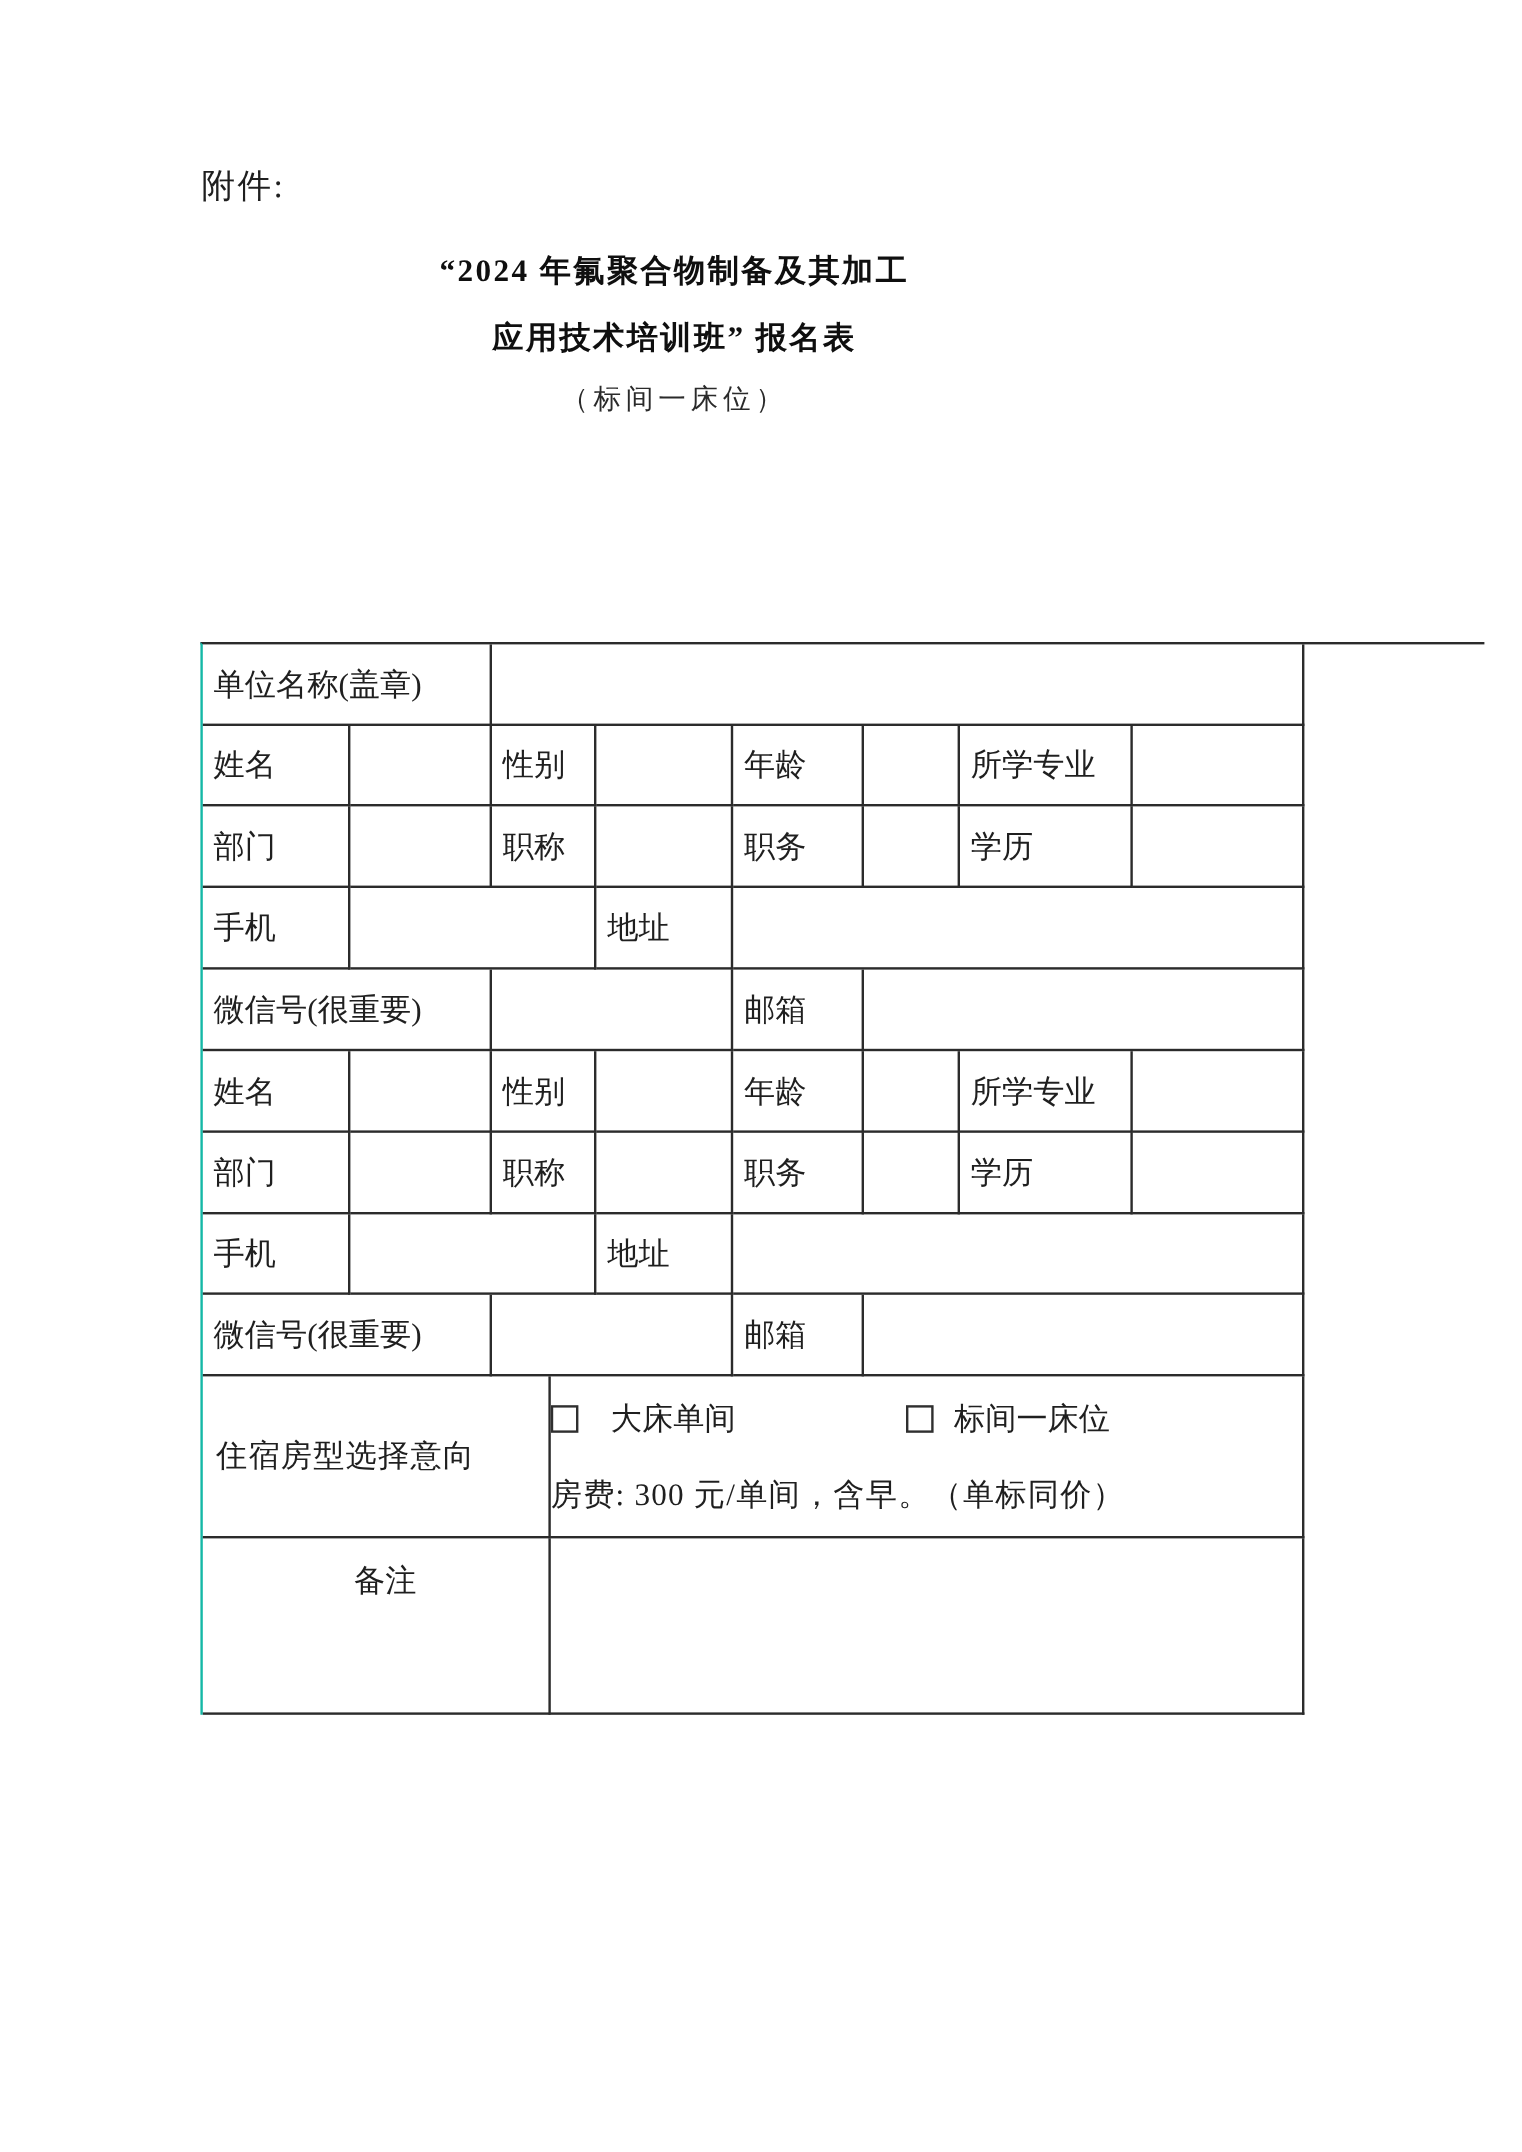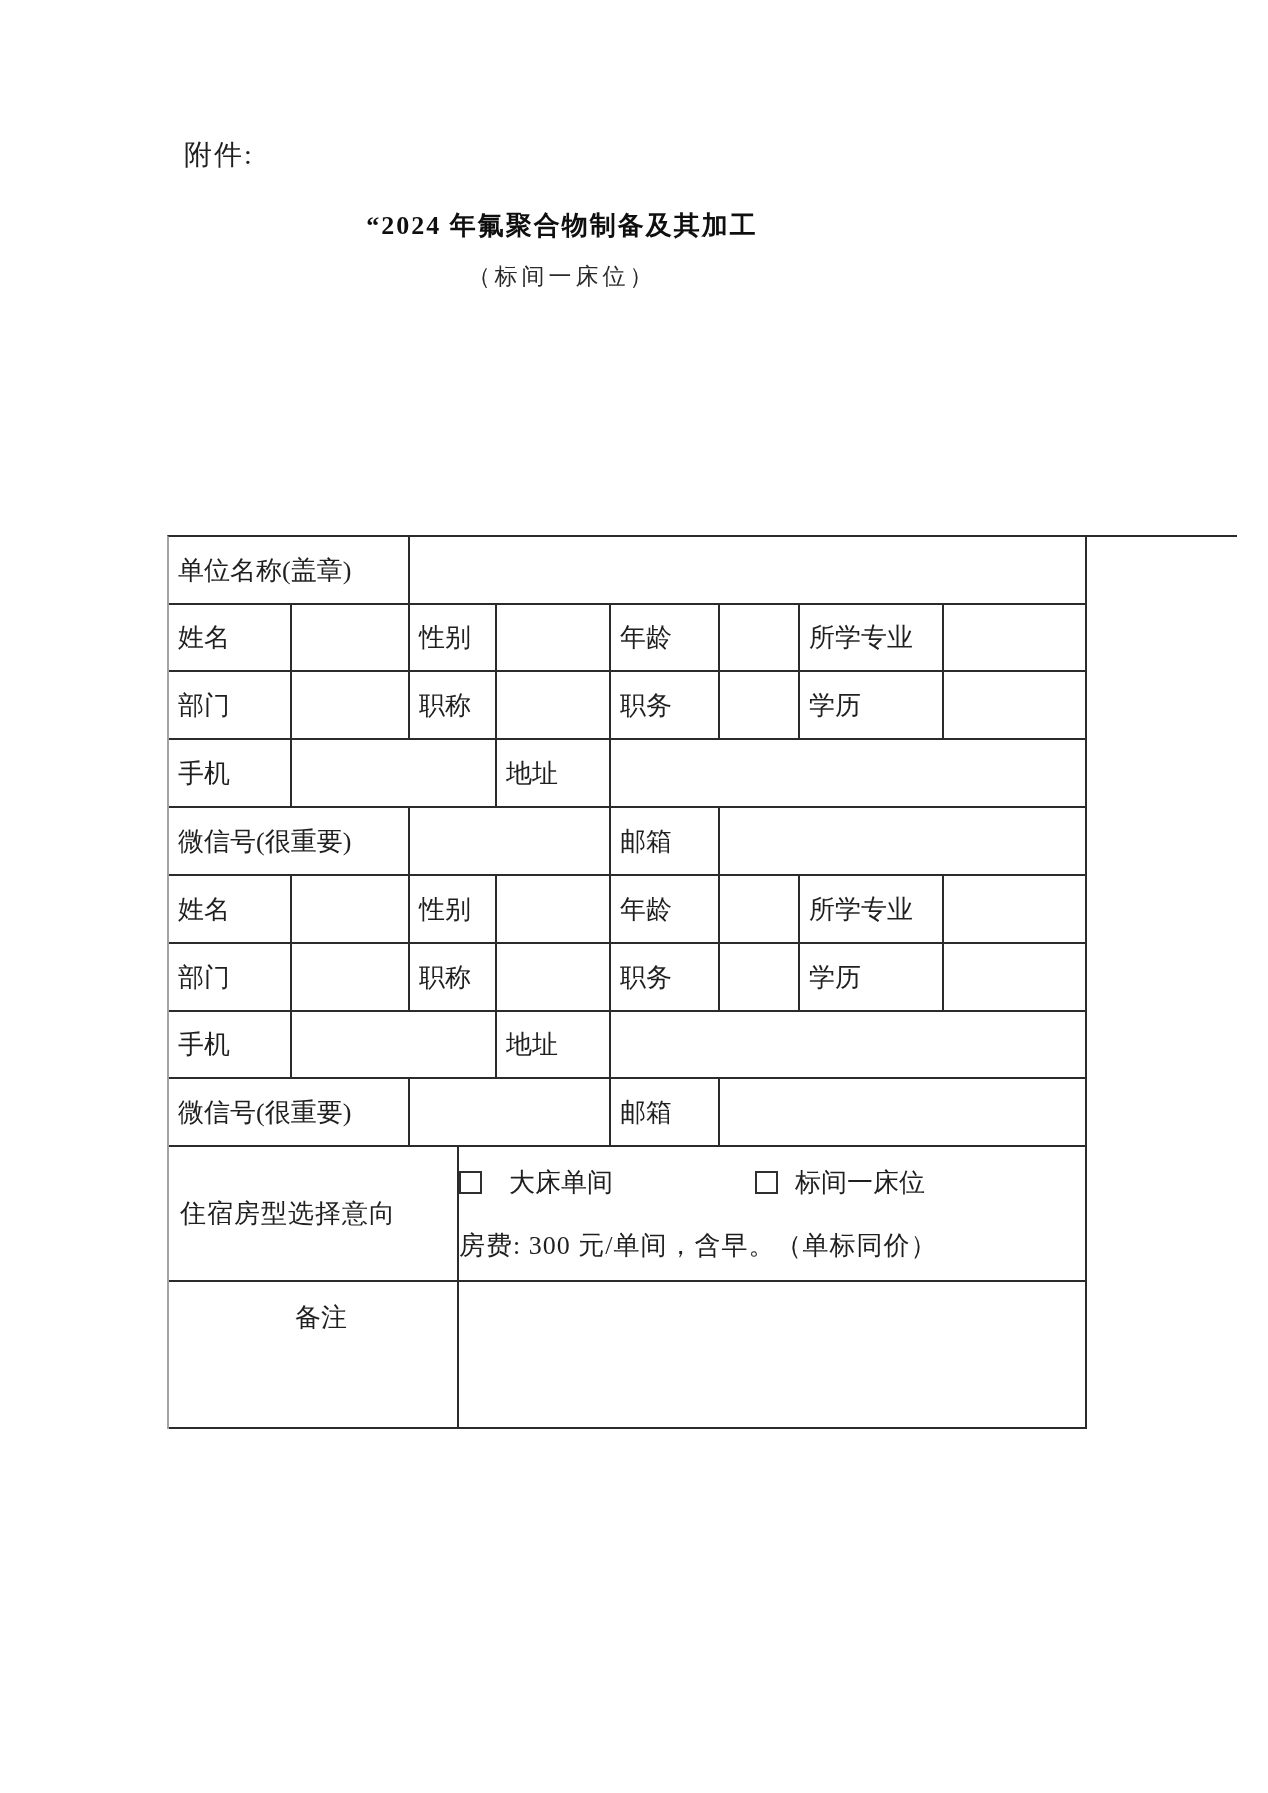--- a/index.html
+++ b/index.html
@@ -6,42 +6,42 @@
   #page{
     position:relative;
     width:1268px;height:1793px;
     background:#ffffff;
     font-family:"Liberation Serif","DejaVu Serif",serif;
     color:#1f1f1f;
     overflow:hidden;
   }
   .attachment{
     position:absolute;left:168px;top:136px;
-    font-size:28px;letter-spacing:2px;margin-left:16px;
+    font-size:28px;letter-spacing:2px;
   }
   .title-block{
     position:absolute;left:167px;top:198px;width:790px;
     text-align:center;
   }
   .title-line{
     font-size:26px;font-weight:700;color:#0f0f0f;
     letter-spacing:2px;line-height:56px;
   }
   .subtitle{
     font-size:23px;letter-spacing:4px;color:#2a2a2a;
     margin-top:6px;line-height:34px;
   }
   .intro{
     position:absolute;left:168px;top:480px;
     font-size:26px;letter-spacing:1px;
   }
   
   .regtable{
     position:absolute;left:167px;top:535px;width:1070px;
-    border-top:2px solid #2b2b2b;border-left:2px solid #a3a3a3;
+    border-top:2px solid #2b2b2b;border-left:2px solid #14b8a6;
     box-sizing:border-box;
   }
   .trow{display:flex;width:100%;}
   .cell{
     box-sizing:border-box;
     border-right:2px solid #2b2b2b;
     border-bottom:2px solid #2b2b2b;
     display:flex;align-items:center;
     font-size:26px;
     padding-left:9px;
@@ -71,20 +71,21 @@
 </style>
 </head>
 <body>
 
 <div id="page">
 
   <div class="attachment">附件:</div>
 
   <div class="title-block">
     <div class="title-line">“2024 年氟聚合物制备及其加工</div>
+    <div class="title-line">应用技术培训班” 报名表</div>
     <div class="subtitle">（标间一床位）</div>
   </div>
 
 
   <div class="regtable">
 
     <div class="trow">
       <div class="cell h68" style="width:241px">单位名称(盖章)</div>
       <div class="cell blank h68" style="width:677px"></div>
     </div>

